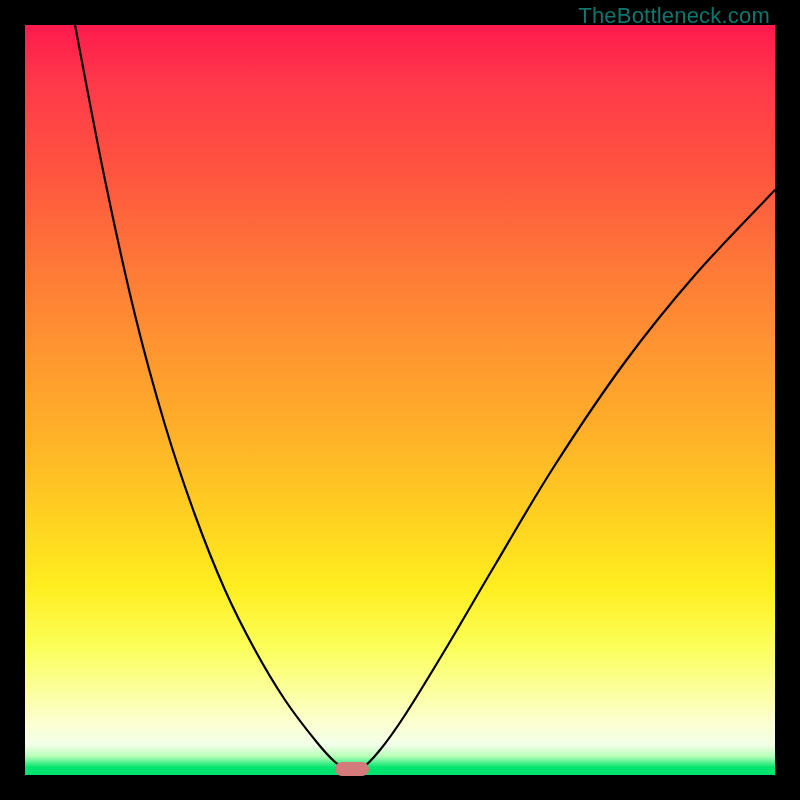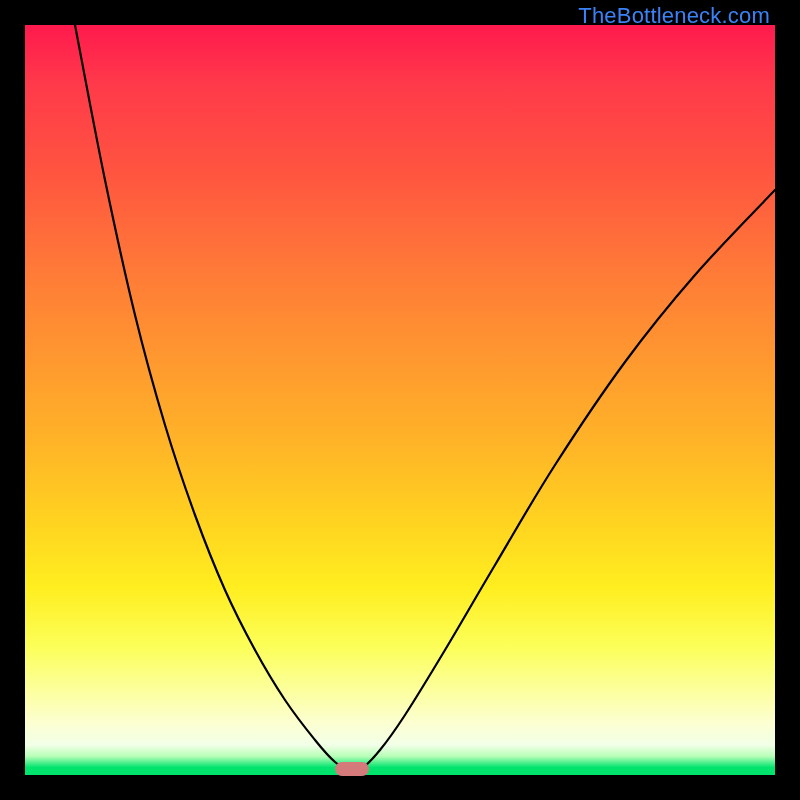--- a/index.html
+++ b/index.html
@@ -31,21 +31,21 @@
       #fcffa0 89%,
       #fcffd0 93%,
       #f2ffe8 96%,
       #b8ffb8 97.5%,
       #00e46e 99%,
       #00e46e 100%
     );
   }
   .watermark {
     position: absolute;
-    color: #3b82f6;
+    color: #0f766e;
     font-size: 22px;
     font-weight: 500;
     letter-spacing: 0.2px;
     white-space: nowrap;
     text-align: right;
   }
   .curve {
     position: absolute;
     left: 0;
     top: 0;

